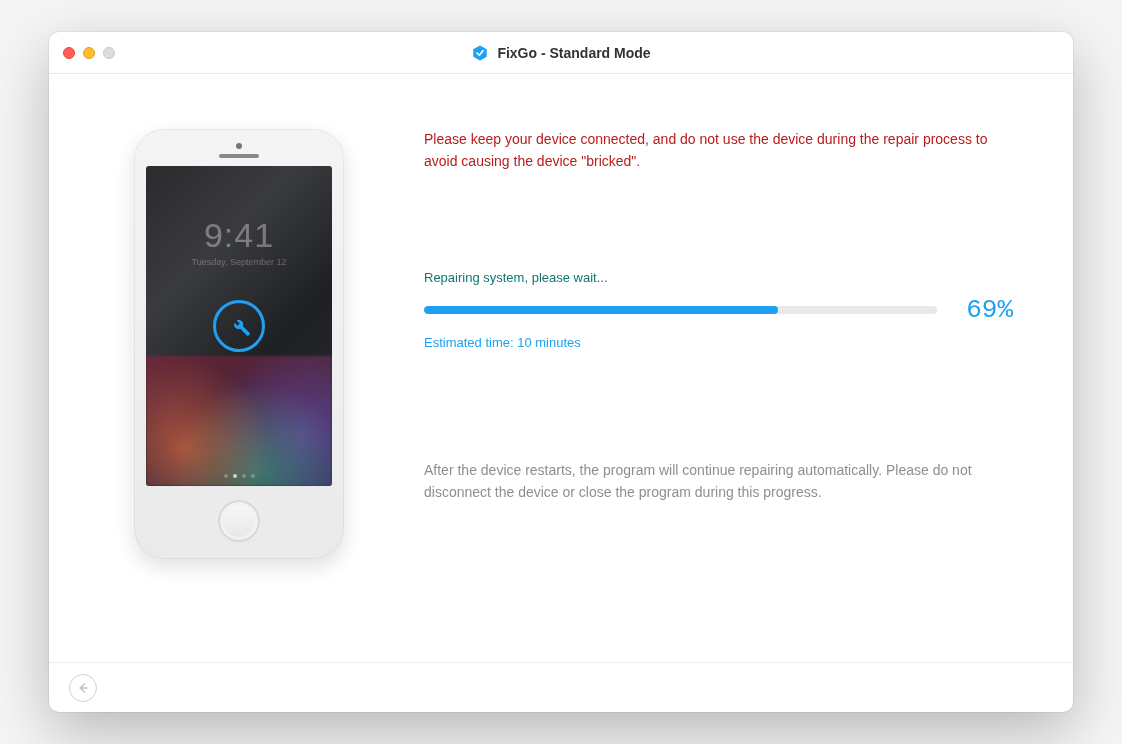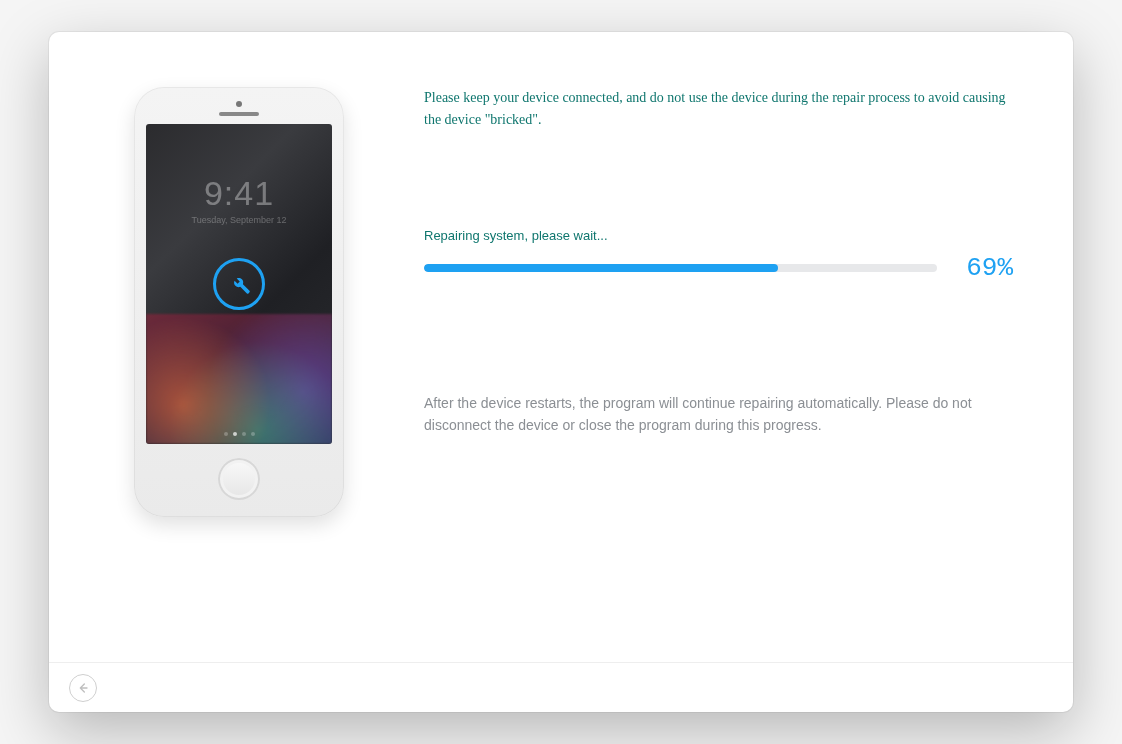--- a/index.html
+++ b/index.html
@@ -151,24 +151,23 @@
     flex-direction: column;
   }
   .heading {
     font-size: 24px;
     font-weight: 600;
     color: #444;
     margin-bottom: 18px;
   }
   .subtext {
     font-size: 14px;
-    color: #0f766e;
+    color: #b91c1c;
     line-height: 1.55;
     max-width: 590px;
-    font-family: Liberation Serif, serif;
   }
   .progress-block {
     margin-top: 98px;
   }
   .progress-label {
     font-size: 13px;
     color: #0f766e;
     margin-bottom: 10px;
   }
   .progress-row {
@@ -225,20 +224,36 @@
     justify-content:center;
     color:#bfbfbf;
     cursor:pointer;
   }
 </style>
 </head>
 <body>
 
 <div class="window">
 
+  <div class="titlebar">
+    <div class="traffic-lights">
+      <div class="tl tl-close"></div>
+      <div class="tl tl-min"></div>
+      <div class="tl tl-max"></div>
+    </div>
+    <div class="title-center">
+      <span class="app-icon">
+        <svg viewBox="0 0 24 24" width="18" height="18">
+          <path d="M3 7 L12 2 L21 7 L21 17 L12 22 L3 17 Z" fill="#1ea1f2"></path>
+          <path d="M8 12 L11 15 L16 9" stroke="#fff" stroke-width="2.3" fill="none" stroke-linecap="round" stroke-linejoin="round"></path>
+        </svg>
+      </span>
+      <span>FixGo - Standard Mode</span>
+    </div>
+  </div>
 
   <div class="content">
 
     <div class="phone-col">
       <div class="phone">
         <div class="phone-top">
           <div class="camera-dot"></div>
           <div class="speaker"></div>
         </div>
         <div class="screen">
@@ -265,20 +280,21 @@
       <div class="subtext">Please keep your device connected, and do not use the device during the repair process to avoid causing the device "bricked".</div>
 
       <div class="progress-block">
         <div class="progress-label">Repairing system, please wait...</div>
         <div class="progress-row">
           <div class="progress-track">
             <div class="progress-fill" id="progress-fill" style="width: 69%;"></div>
           </div>
           <div class="progress-pct">69%</div>
         </div>
+        <div class="est-time">Estimated time: 10 minutes</div>
       </div>
 
       <div class="footer-note">After the device restarts, the program will continue repairing automatically. Please do not disconnect the device or close the program during this progress.</div>
     </div>
 
   </div>
 
   <div class="bottom-bar">
     <div class="back-btn">
       <svg viewBox="0 0 24 24" width="16" height="16">

